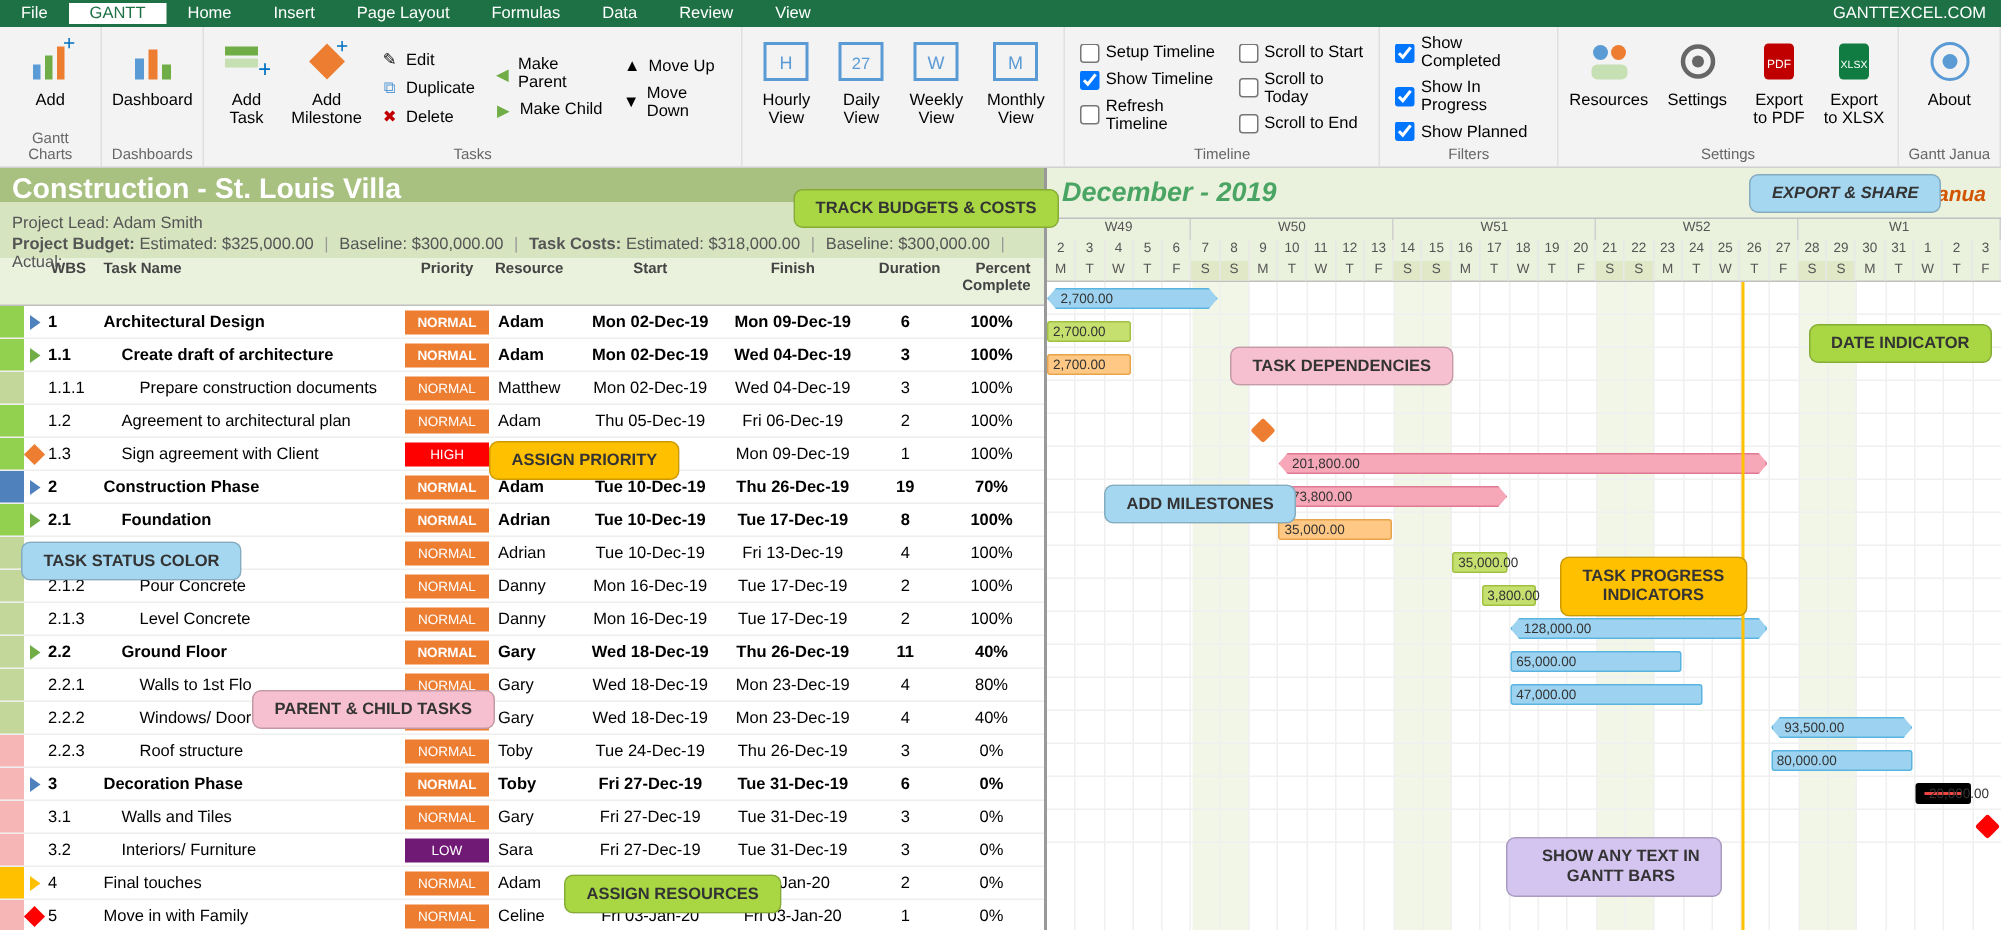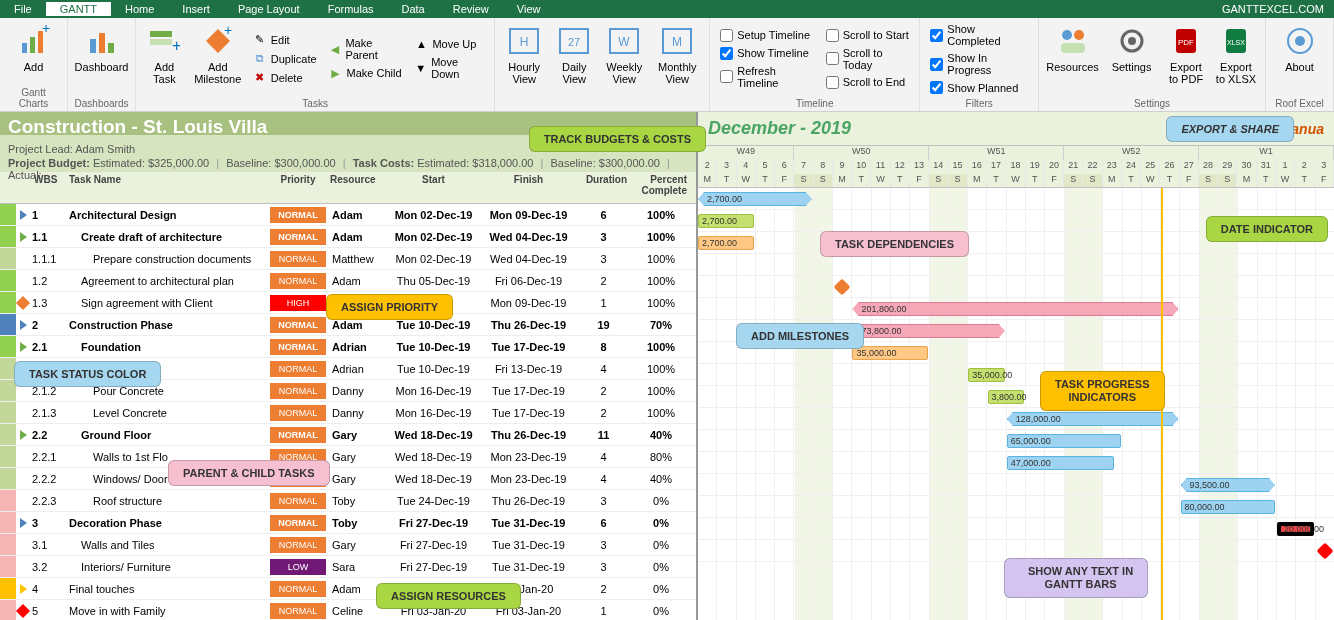--- a/index.html
+++ b/index.html
@@ -94,21 +94,21 @@
 .gantt-row { height: 22px; border-bottom: 1px solid #f0f0f0; position: relative; }
 .gantt-grid-col { position: absolute; top: 0; bottom: 0; border-right: 1px solid #f0f0f0; }
 .gantt-grid-col.weekend { background: rgba(200,220,160,0.25); }
 
 .gantt-bar { position: absolute; height: 14px; top: 4px; border-radius: 2px; display: flex; align-items: center; font-size: 9px; padding: 0 3px; color: #333; white-space: nowrap; overflow: visible; }
 .bar-blue { background: #9dd3f0; border: 1px solid #5ab4e0; }
 .bar-lime { background: #c6e070; border: 1px solid #a0c040; }
 .bar-orange { background: #ffc985; border: 1px solid #e8a44a; }
 .bar-pink { background: #f7a8b8; border: 1px solid #e07a94; }
 .bar-purple { background: #c8b0e0; border: 1px solid #a088c0; }
-.bar-yellow { background: #ef4444; border: 4px solid #000000; }
+.bar-yellow { background: #ef4444; border: 6px solid #000000; }
 .bar-milestone { width: 12px !important; height: 12px; transform: rotate(45deg); top: 5px; }
 
 .today-line { position: absolute; top: 0; bottom: 0; width: 2px; background: #ffc000; z-index: 5; }
 
 
 .callout { position: absolute; padding: 6px 14px; border-radius: 6px; font-size: 11px; font-weight: bold; text-align: center; z-index: 20; border: 1px solid rgba(0,0,0,0.2); }
 .callout.yellow { background: #ffc000; color: #333; }
 .callout.green { background: #a8d743; color: #333; }
 .callout.blue { background: #a6d7f0; color: #333; }
 .callout.pink { background: #f7c0d0; color: #333; }
@@ -347,21 +347,21 @@
   <div class="ribbon-group">
     <div class="ribbon-items">
       <div class="ribbon-big-btn">
           <svg class="ri-icon icon" viewBox="0 0 32 32">
             <circle cx="16" cy="16" r="12" fill="none" stroke="#5b9bd5" stroke-width="2"></circle>
             <circle cx="16" cy="16" r="5" fill="#5b9bd5"></circle>
           </svg>
           <span class="lbl">About</span>
         </div>
     </div>
-    <div class="ribbon-group-label">Roof Excel</div>
+    <div class="ribbon-group-label">Gantt Janua</div>
   </div>
 
 </div>
 
 <div class="main">
   <div class="left-pane">
     <div class="proj-header proj-meta" style="position: relative; background: linear-gradient(rgb(168, 192, 128) 0px, rgb(168, 192, 128) 23px, rgb(214, 228, 192) 23px);">
       <div class="proj-title" style="background:none;color:#fff;font-size:19px;padding:0;">Construction - St. Louis Villa</div>
       <div class="row"><span>Project Lead:</span> <span>Adam Smith</span></div>
       <div class="row">
@@ -802,21 +802,21 @@
         <div class="gantt-row">
           <div class="gantt-bar bar-lime" style="left: 289.5px; width: 36.6px;">3,800.00</div>
         </div>
         <div class="gantt-row">
           <div class="gantt-bar bar-blue" style="left: 308.8px; width: 171.7px; border-radius: 2px; clip-path: polygon(0px 50%, 6px 0px, calc(100% - 6px) 0px, 100% 50%, calc(100% - 6px) 100%, 6px 100%); padding-left: 8px;">128,000.00</div>
         </div>
         <div class="gantt-row">
           <div class="gantt-bar bar-blue" style="left: 308.8px; width: 113.8px;">65,000.00</div>
         </div>
         <div class="gantt-row">
-          <div class="gantt-bar bar-blue" style="left: 308.8px; width: 107px;">47,000.00</div>
+          <div class="gantt-bar bar-blue" style="left: 308.8px; width: 128px;">47,000.00</div>
         </div>
         <div class="gantt-row">
           <div class="gantt-bar bar-blue" style="left: 482.5px; width: 94.5px; border-radius: 2px; clip-path: polygon(0px 50%, 6px 0px, calc(100% - 6px) 0px, 100% 50%, calc(100% - 6px) 100%, 6px 100%); padding-left: 8px;">93,500.00</div>
         </div>
         <div class="gantt-row">
           <div class="gantt-bar bar-blue" style="left: 482.5px; width: 94.5px;">80,000.00</div>
         </div>
         <div class="gantt-row">
           <div class="gantt-bar bar-yellow" style="left: 579px; width: 36.6px;">20,000.00</div>
         </div>

